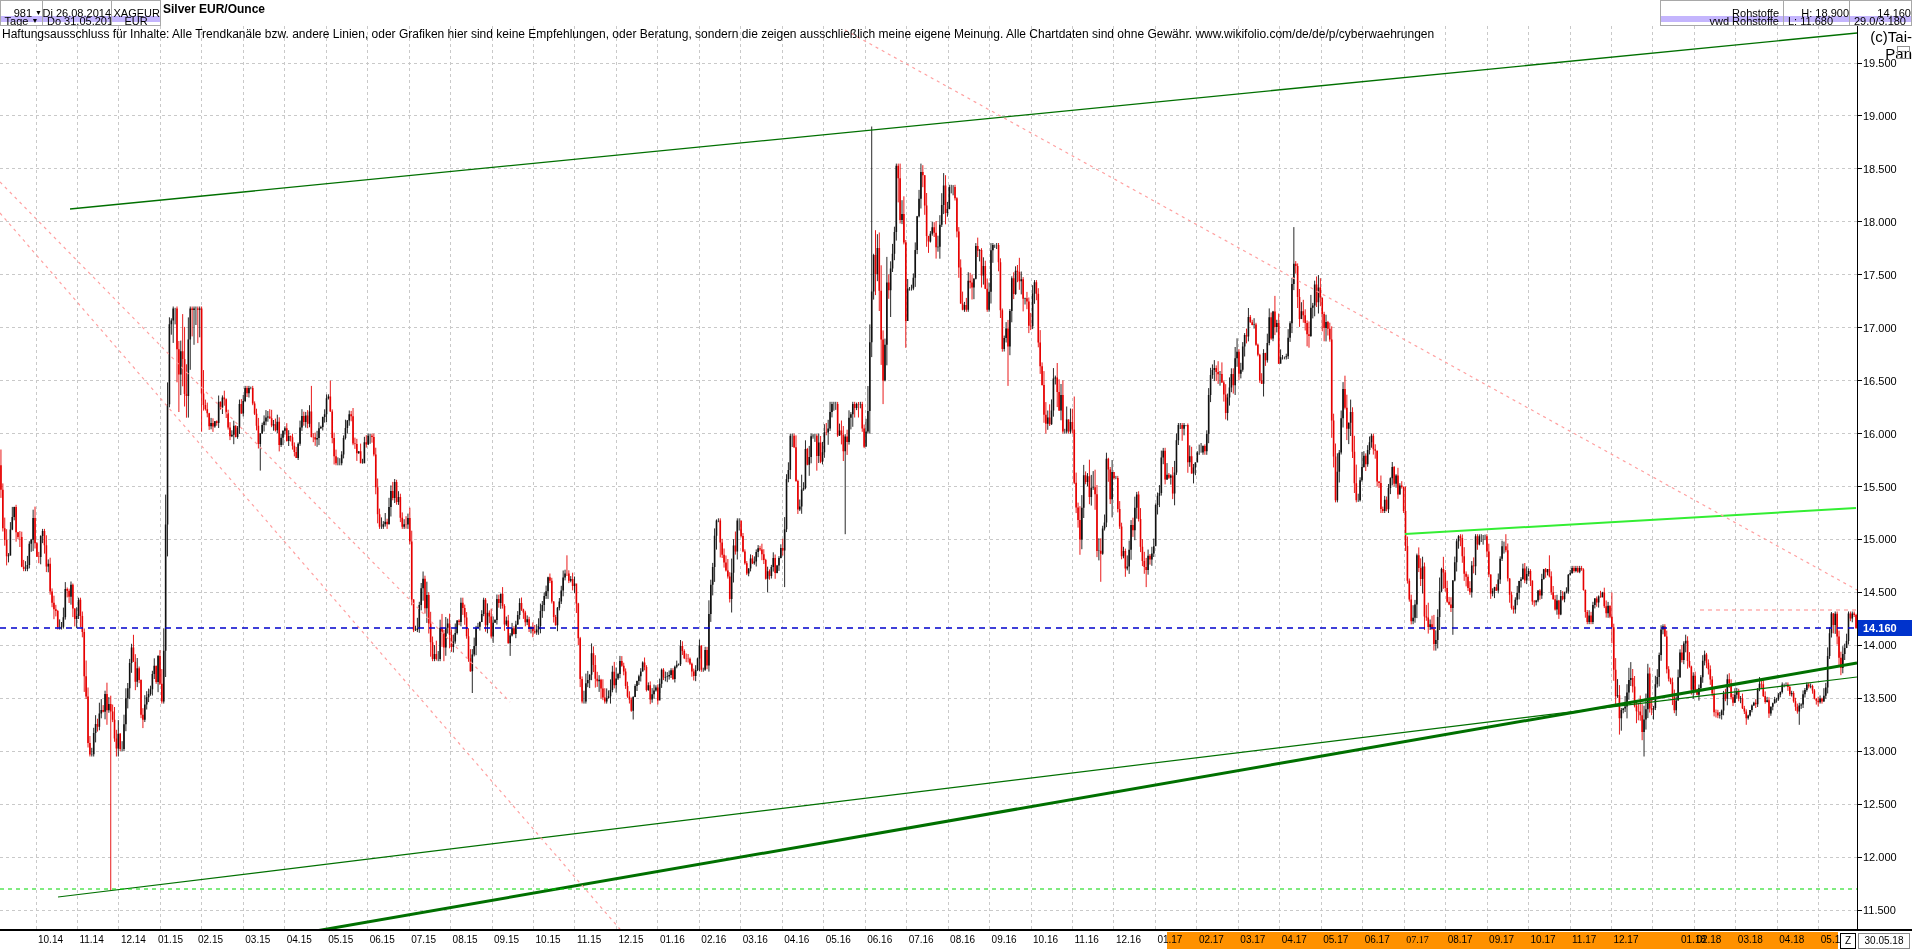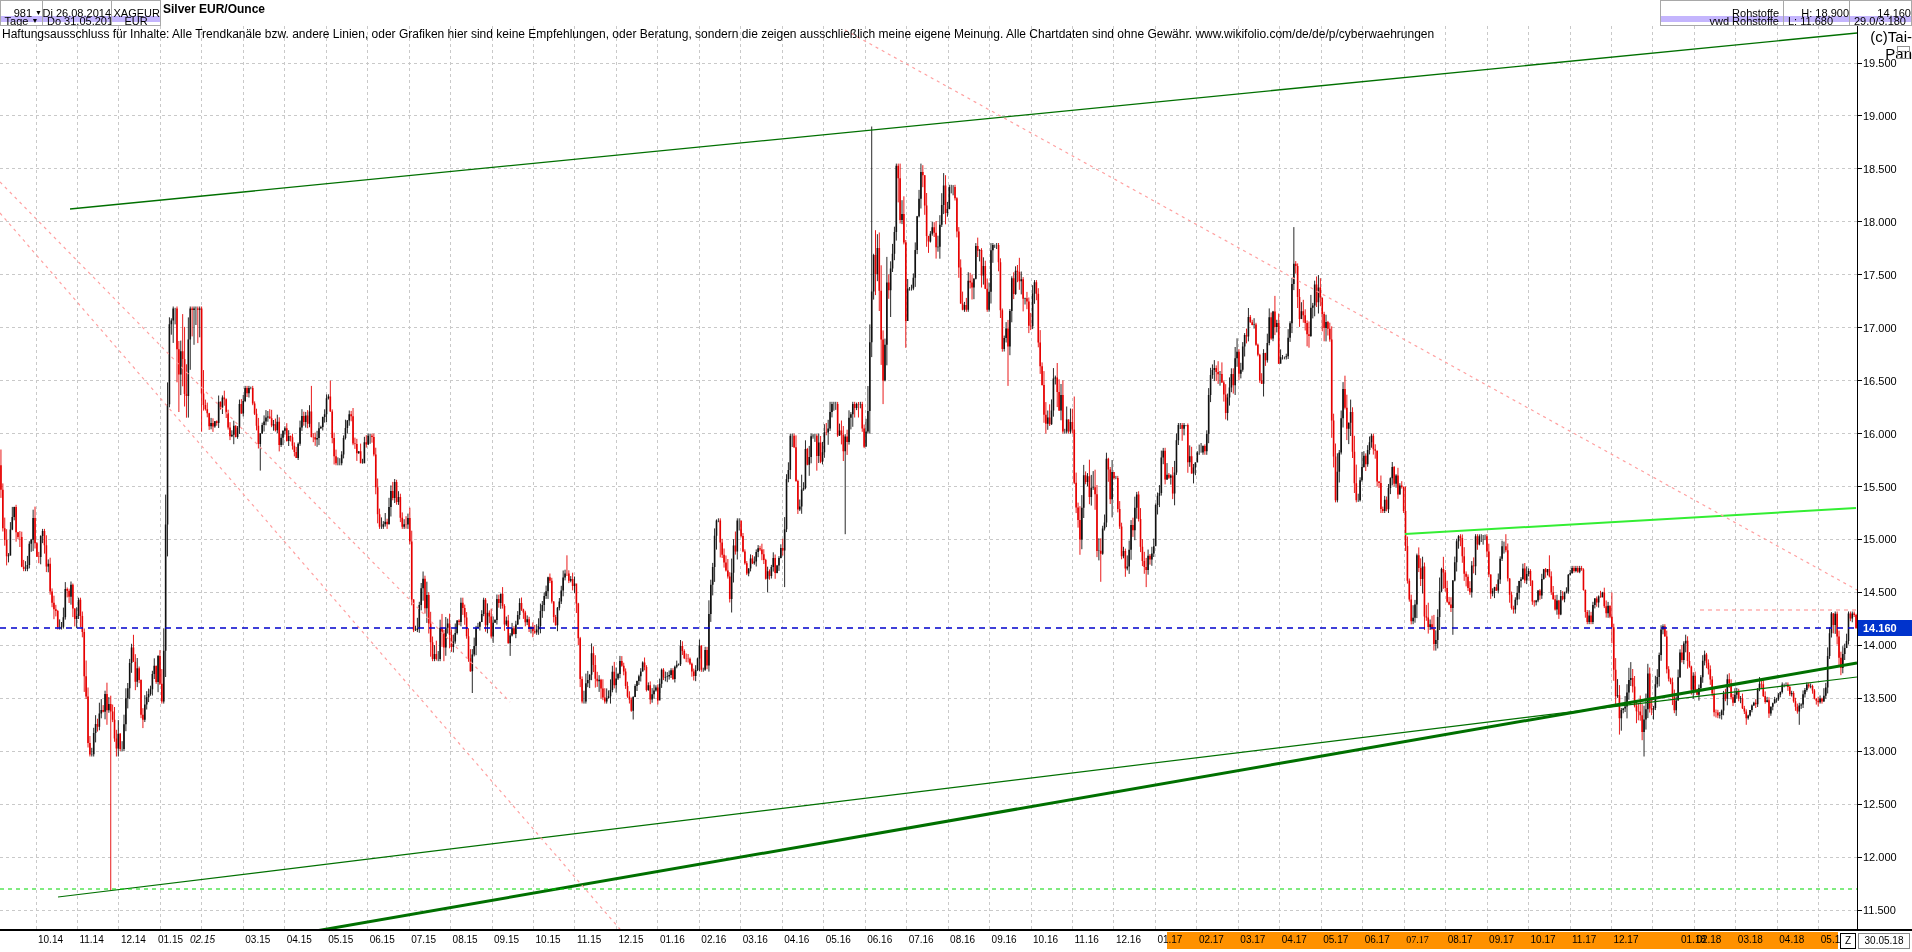--- a/index.html
+++ b/index.html
@@ -206,21 +206,21 @@
     <div id="price-tag" style="top: 594.399px;">14.160</div>
   </div>
 
   <div id="x-axis">
     <div id="orange-band"></div>
     <div id="x-labels">
         <div class="xlab" style="left: 38px;">10.14</div>
         <div class="xlab" style="left: 79.46px;">11.14</div>
         <div class="xlab" style="left: 120.92px;">12.14</div>
         <div class="xlab" style="left: 158px;">01.15</div>
-        <div class="xlab" style="left: 190px; font-style: italic;">02.15</div>
+        <div class="xlab" style="left: 198px;">02.15</div>
         <div class="xlab" style="left: 245.3px;">03.15</div>
         <div class="xlab" style="left: 286.76px;">04.15</div>
         <div class="xlab" style="left: 328.22px;">05.15</div>
         <div class="xlab" style="left: 369.68px;">06.15</div>
         <div class="xlab" style="left: 411.14px;">07.15</div>
         <div class="xlab" style="left: 452.6px;">08.15</div>
         <div class="xlab" style="left: 494.06px;">09.15</div>
         <div class="xlab" style="left: 535.52px;">10.15</div>
         <div class="xlab" style="left: 576.98px;">11.15</div>
         <div class="xlab" style="left: 618.44px;">12.15</div>

